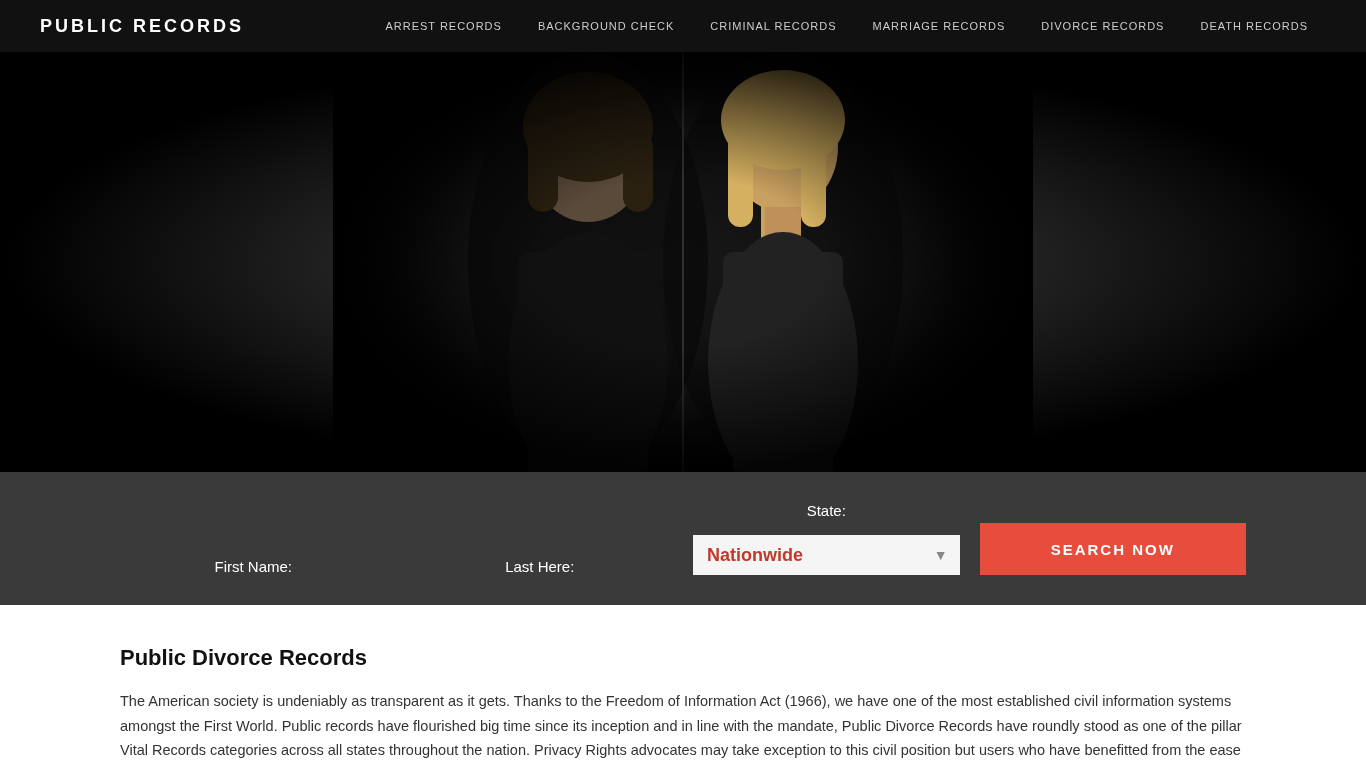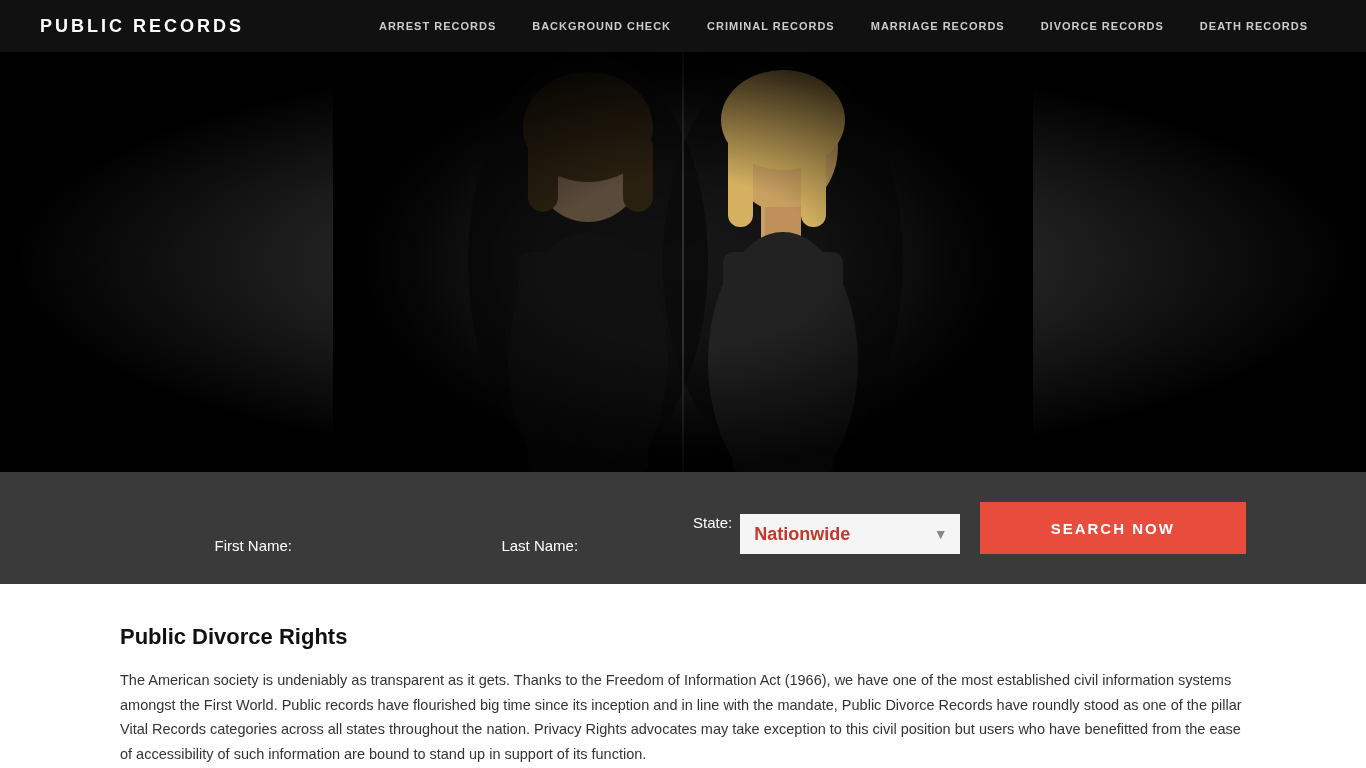--- a/index.html
+++ b/index.html
@@ -37,21 +37,21 @@
 
     nav {
       display: flex;
       align-items: center;
       gap: 0;
     }
 
     .nav-link {
       color: #ccc;
       font-size: 11px;
-      font-weight: bold;
+      font-weight: normal;
       letter-spacing: 1px;
       text-transform: uppercase;
       padding: 0 18px;
       white-space: nowrap;
       cursor: pointer;
       text-decoration: none;
     }
 
     
     .hero {
@@ -117,21 +117,22 @@
       color: #999;
       outline: none;
     }
 
     .search-field input::placeholder {
       color: #aaa;
     }
 
     .state-field {
       display: flex;
-      gap: 8px;
+      flex-direction: column;
+      gap: 16px;
       flex: 1;
     }
 
     .state-field label {
       color: #fff;
       font-size: 15px;
       font-weight: normal;
       text-align: center;
     }
 
@@ -282,30 +283,30 @@
     </defs>
     <rect width="700" height="420" fill="url(#vignette)"></rect>
   </svg>
 </div>
 
 <div class="search-section">
   <div class="search-field">
     <label>First Name:</label>
   </div>
   <div class="search-field">
-    <label>Last Name:</label>
+    <label>Last Here:</label>
   </div>
   <div class="state-field">
     <label>State:</label>
     <div class="state-select-wrapper">
       <select id="state-dropdown"><option value="Nationwide">Nationwide</option><option value="Alabama">Alabama</option><option value="Alaska">Alaska</option><option value="Arizona">Arizona</option><option value="Arkansas">Arkansas</option><option value="California">California</option><option value="Colorado">Colorado</option><option value="Connecticut">Connecticut</option><option value="Delaware">Delaware</option><option value="Florida">Florida</option><option value="Georgia">Georgia</option><option value="Hawaii">Hawaii</option><option value="Idaho">Idaho</option><option value="Illinois">Illinois</option><option value="Indiana">Indiana</option><option value="Iowa">Iowa</option><option value="Kansas">Kansas</option><option value="Kentucky">Kentucky</option><option value="Louisiana">Louisiana</option><option value="Maine">Maine</option><option value="Maryland">Maryland</option><option value="Massachusetts">Massachusetts</option><option value="Michigan">Michigan</option><option value="Minnesota">Minnesota</option><option value="Mississippi">Mississippi</option><option value="Missouri">Missouri</option><option value="Montana">Montana</option><option value="Nebraska">Nebraska</option><option value="Nevada">Nevada</option><option value="New Hampshire">New Hampshire</option><option value="New Jersey">New Jersey</option><option value="New Mexico">New Mexico</option><option value="New York">New York</option><option value="North Carolina">North Carolina</option><option value="North Dakota">North Dakota</option><option value="Ohio">Ohio</option><option value="Oklahoma">Oklahoma</option><option value="Oregon">Oregon</option><option value="Pennsylvania">Pennsylvania</option><option value="Rhode Island">Rhode Island</option><option value="South Carolina">South Carolina</option><option value="South Dakota">South Dakota</option><option value="Tennessee">Tennessee</option><option value="Texas">Texas</option><option value="Utah">Utah</option><option value="Vermont">Vermont</option><option value="Virginia">Virginia</option><option value="Washington">Washington</option><option value="West Virginia">West Virginia</option><option value="Wisconsin">Wisconsin</option><option value="Wyoming">Wyoming</option></select>
       <span class="dropdown-arrow">▼</span>
     </div>
   </div>
   <div class="search-btn-container">
     <button class="search-btn">SEARCH NOW</button>
   </div>
 </div>
 
 <div class="content-section">
-  <h2 class="content-title">Public Divorce Rights</h2>
+  <h2 class="content-title">Public Divorce Records</h2>
   <p class="content-body">The American society is undeniably as transparent as it gets. Thanks to the Freedom of Information Act (1966), we have one of the most established civil information systems amongst the First World. Public records have flourished big time since its inception and in line with the mandate, Public Divorce Records have roundly stood as one of the pillar Vital Records categories across all states throughout the nation. Privacy Rights advocates may take exception to this civil position but users who have benefitted from the ease of accessibility of such information are bound to stand up in support of its function.</p>
 </div>
 
 </body></html>

